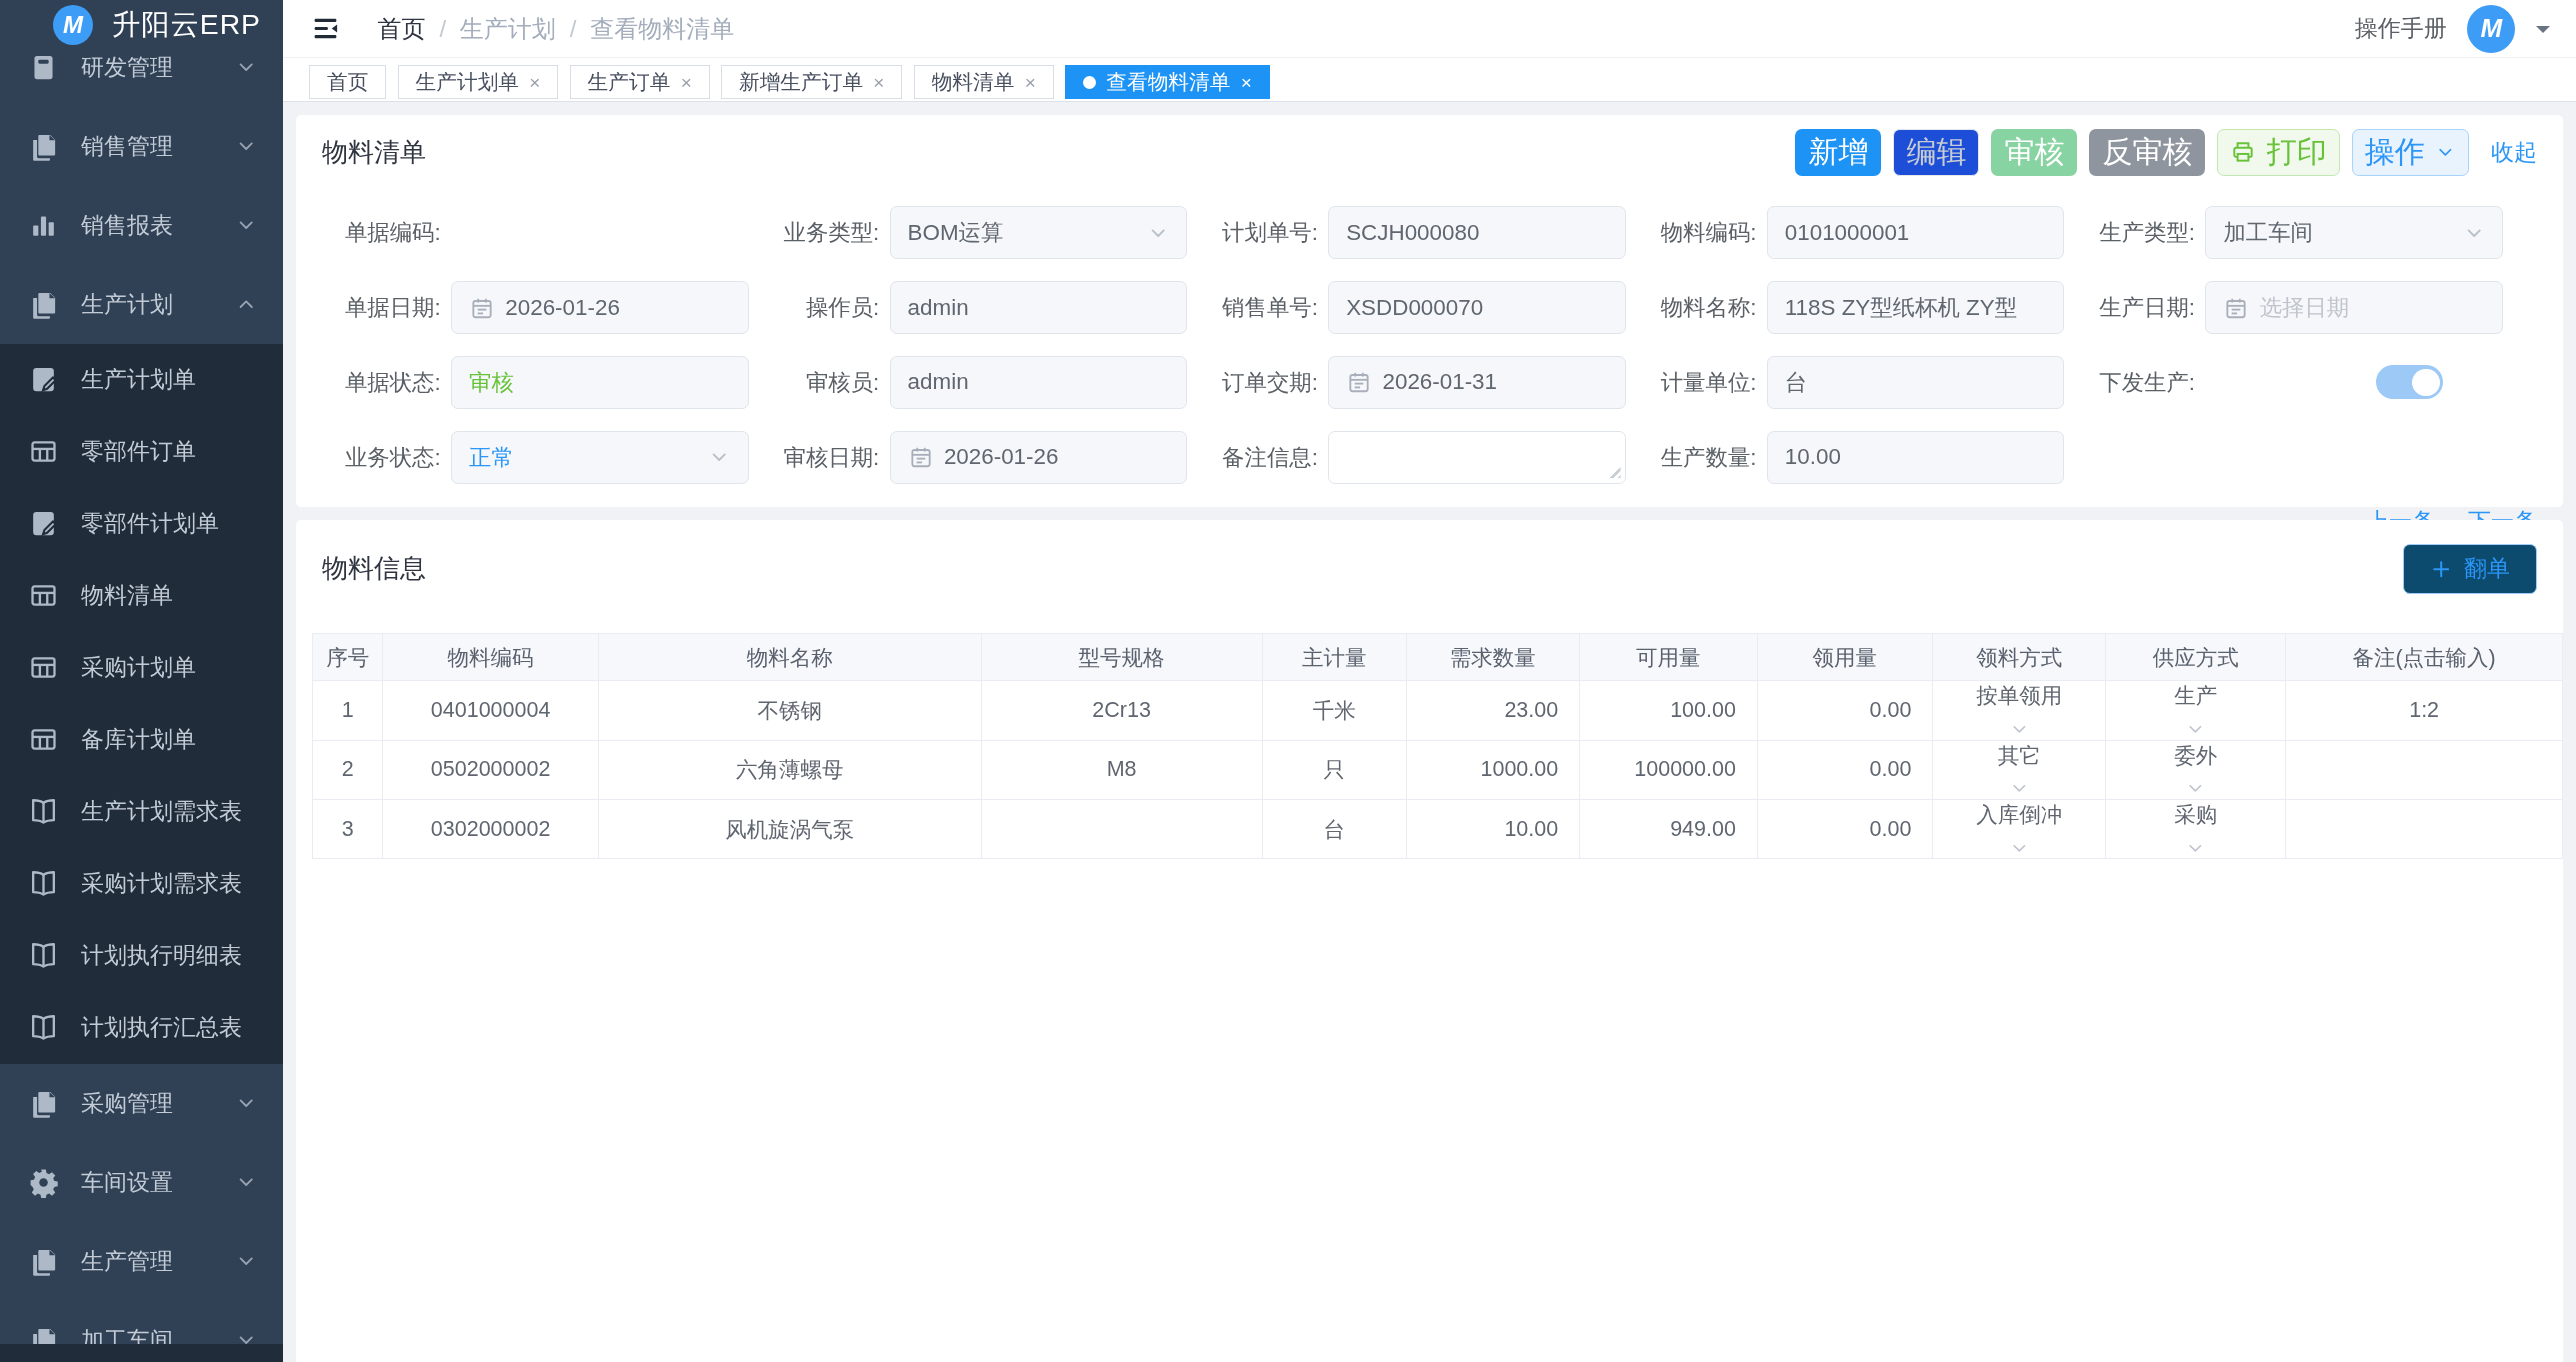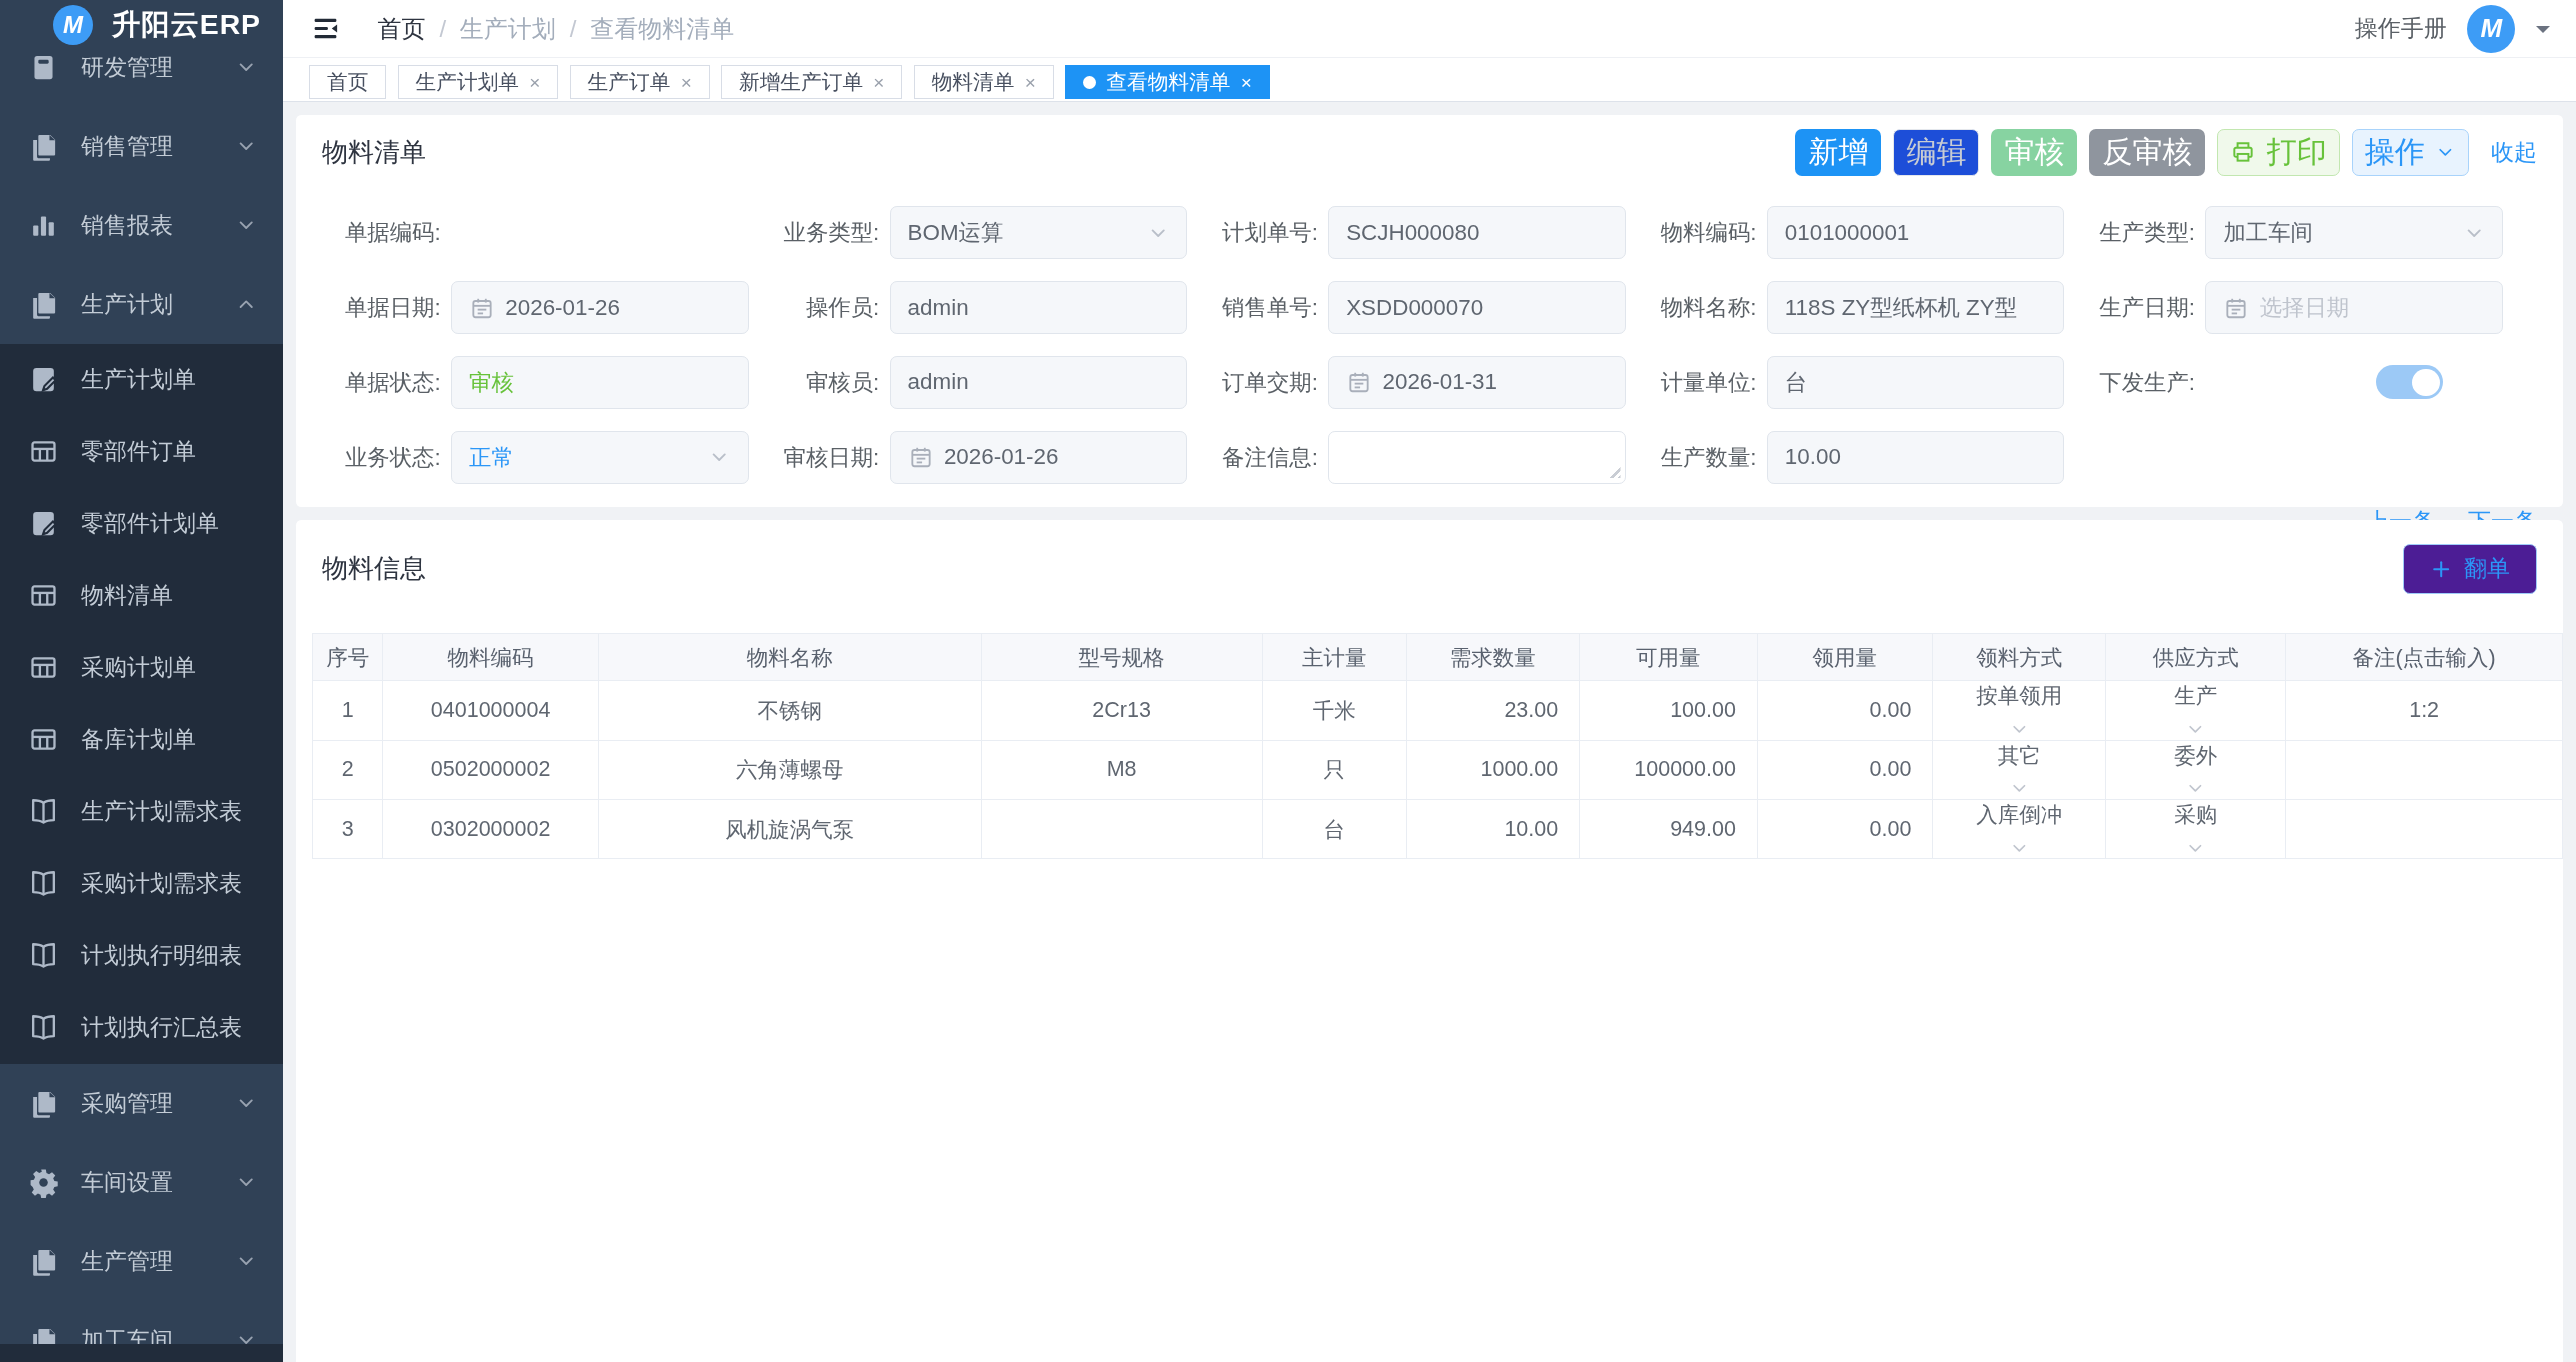--- a/index.html
+++ b/index.html
@@ -8,21 +8,21 @@
     font-family: "Liberation Sans", "DejaVu Sans", sans-serif;
     background: #f0f2f5; color: #303133; font-size: 22.4px;
   }
   .app { display: flex; width: 100%; height: 100%; }
 
   
   .sidebar { width: 283px; flex: 0 0 283px; background: #304156; position: relative; overflow: hidden; }
   .logo-row { height: 50px; display: flex; align-items: center; padding-left: 53px; gap: 19px; background: #304156; position: relative; z-index: 2; }
   .logo-badge { width: 40px; height: 40px; border-radius: 50%; background: #3d9cf6; color: #fff;
     display: flex; align-items: center; justify-content: center; font-size: 24px; font-weight: bold; font-style: italic; }
-  .logo-text { color: #fff; font-size: 28.4px; font-weight: 700; letter-spacing: 0.9px; white-space: nowrap; }
+  .logo-text { color: #fff; font-size: 28.4px; font-weight: 400; letter-spacing: 0.9px; white-space: nowrap; }
   .menu { height: calc(100% - 50px); overflow: hidden; }
   .mi { height: 79px; display: flex; align-items: center; padding: 0 26px 0 27.6px; color: #c3ccd6; font-size: 23px; cursor: pointer; white-space: nowrap; }
   .mi.partial { margin-top: -22.4px; }
   .mi .ic { width: 31px; height: 31px; flex: 0 0 31px; color: #aeb9c8; }
   .mi .lbl { margin-left: 22.4px; }
   .mi .chev { margin-left: auto; width: 22.4px; height: 22.4px; color: #98a2b0; }
   .submenu { background: #212c3b; }
   .submenu .mi { height: 72px; }
   .sidebar-strip { position: absolute; bottom: 0; left: 0; right: 0; height: 19px; background: #212c3b; }
 
@@ -80,21 +80,21 @@
   .toggle { width: 67px; height: 34px; border-radius: 17px; background: #9cc9f6; position: relative; cursor: pointer; margin-left: auto; margin-right: 60px; flex: 0 0 67px; }
   .toggle .knob { position: absolute; right: 3.4px; top: 3.4px; width: 27.6px; height: 27.6px; border-radius: 50%; background: #fff; }
   .resize-corner { position: absolute; right: 4.3px; bottom: 4.3px; width: 13.8px; height: 13.8px;
     clip-path: polygon(100% 0, 100% 100%, 0 100%);
     background: repeating-linear-gradient(-45deg, #c9cdd4 0 2.2px, transparent 2.2px 5.6px); }
   .pager { display: flex; justify-content: flex-end; gap: 33px; margin-top: 15.5px; font-size: 23px; }
 
   
   .card-table { flex: 1; margin-top: 13px; padding-top: 22.4px; display: flex; flex-direction: column; min-height: 0; border-radius: 5.2px 5.2px 0 0; }
   .card-head2 { display: flex; align-items: center; height: 53px; padding: 0 26px; }
-  .btn-reorder { background: #4c1d95; border: 1.7px solid #9fccf9; color: #2b96f7; height: 50px; padding: 0 26px; gap: 12px; border-radius: 6.9px; margin-left: auto; display: inline-flex; align-items: center; font-size: 23px; cursor: pointer; }
+  .btn-reorder { background: #0c4a6e; border: 1.7px solid #9fccf9; color: #2b96f7; height: 50px; padding: 0 26px; gap: 12px; border-radius: 6.9px; margin-left: auto; display: inline-flex; align-items: center; font-size: 23px; cursor: pointer; }
   .btn-reorder .bic { width: 22.4px; height: 22.4px; }
   .table-wrap { margin: 38px 0 0 16.4px; overflow: hidden; flex: 1; }
   table { width: 100%; border-collapse: collapse; table-layout: fixed; }
   th, td { border: 1.7px solid #e9edf3; font-size: 21.5px; height: 47px; padding: 0 6.9px; text-align: center; overflow: hidden; white-space: nowrap; }
   th { background: #f7f8fb; color: #59616e; font-weight: 500; }
   td { color: #5f6670; }
   td.num { text-align: right; padding-right: 20.7px; }
   td.mode { cursor: pointer; }
   .mode-inner { display: flex; align-items: center; justify-content: center; gap: 8.6px; flex-direction: column; }
   .mode-inner svg { width: 20.7px; height: 20.7px; color: #c0c5ce; flex: 0 0 20.7px; }

